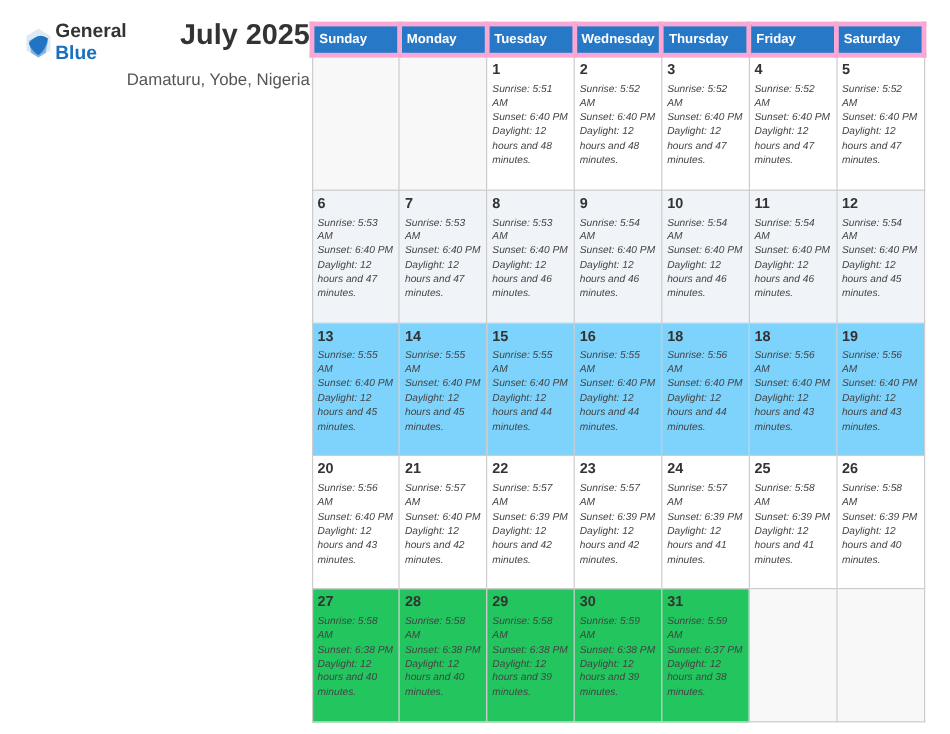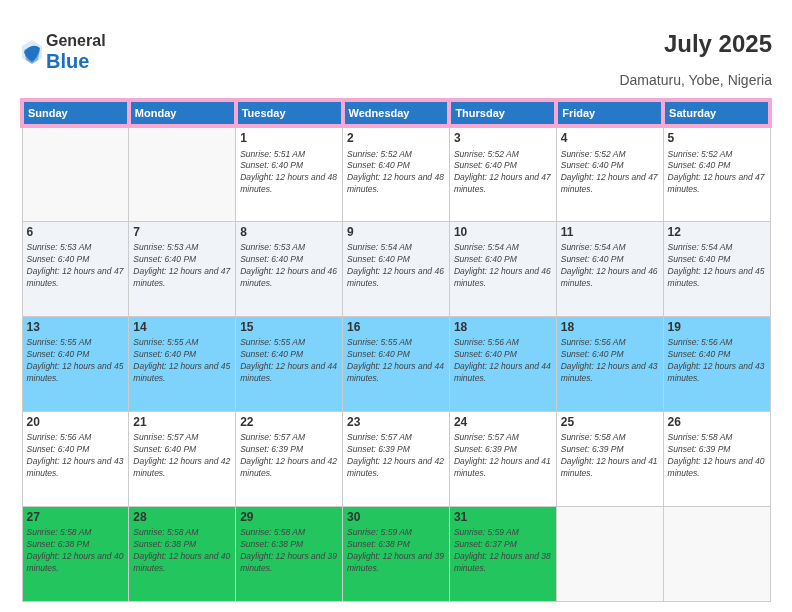--- a/index.html
+++ b/index.html
@@ -6,23 +6,23 @@
     body {
       width: 792px;
       height: 612px;
       background: #fff;
       font-family: Arial, sans-serif;
       overflow: hidden;
     }
     .page {
       width: 792px;
       height: 612px;
-      padding: 32px 20px 10px 20px;
+      padding: 18px 20px 10px 20px;
       display: flex;
-      flex-direction: column;
+      flex-direction: row;
     }
     .header {
       display: flex;
       justify-content: space-between;
       align-items: flex-start;
       margin-bottom: 10px;
     }
     .logo {
       display: flex;
       align-items: center;
@@ -32,21 +32,21 @@
       display: flex;
       flex-direction: column;
       line-height: 1.1;
     }
     .logo-general {
       font-size: 16px;
       font-weight: bold;
       color: #333;
     }
     .logo-blue {
-      font-size: 20px;
+      font-size: 16px;
       font-weight: bold;
       color: #1a6fbf;
     }
     .logo-icon {
       width: 24px;
       height: 28px;
       margin-right: 2px;
     }
     .title-block {
       text-align: right;

